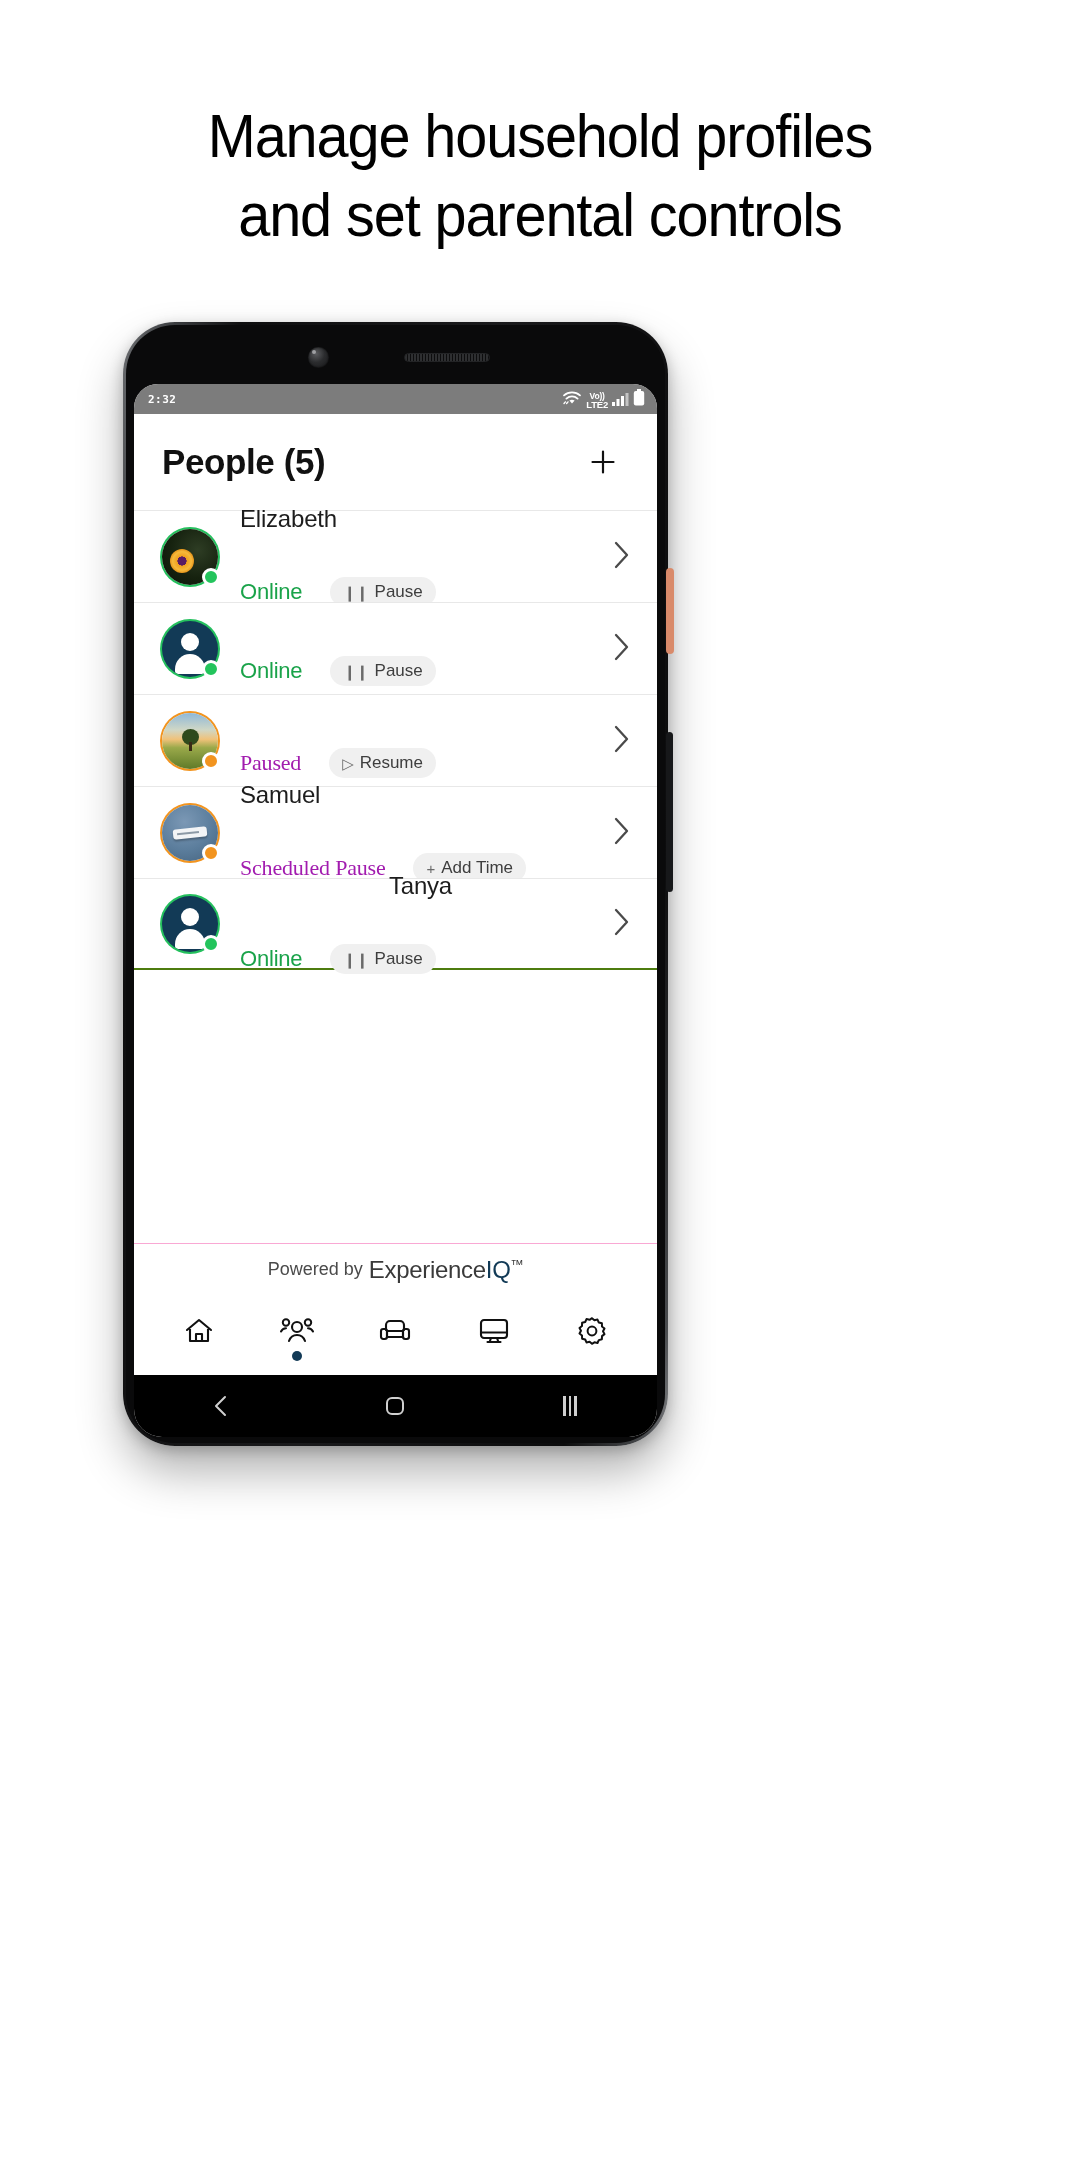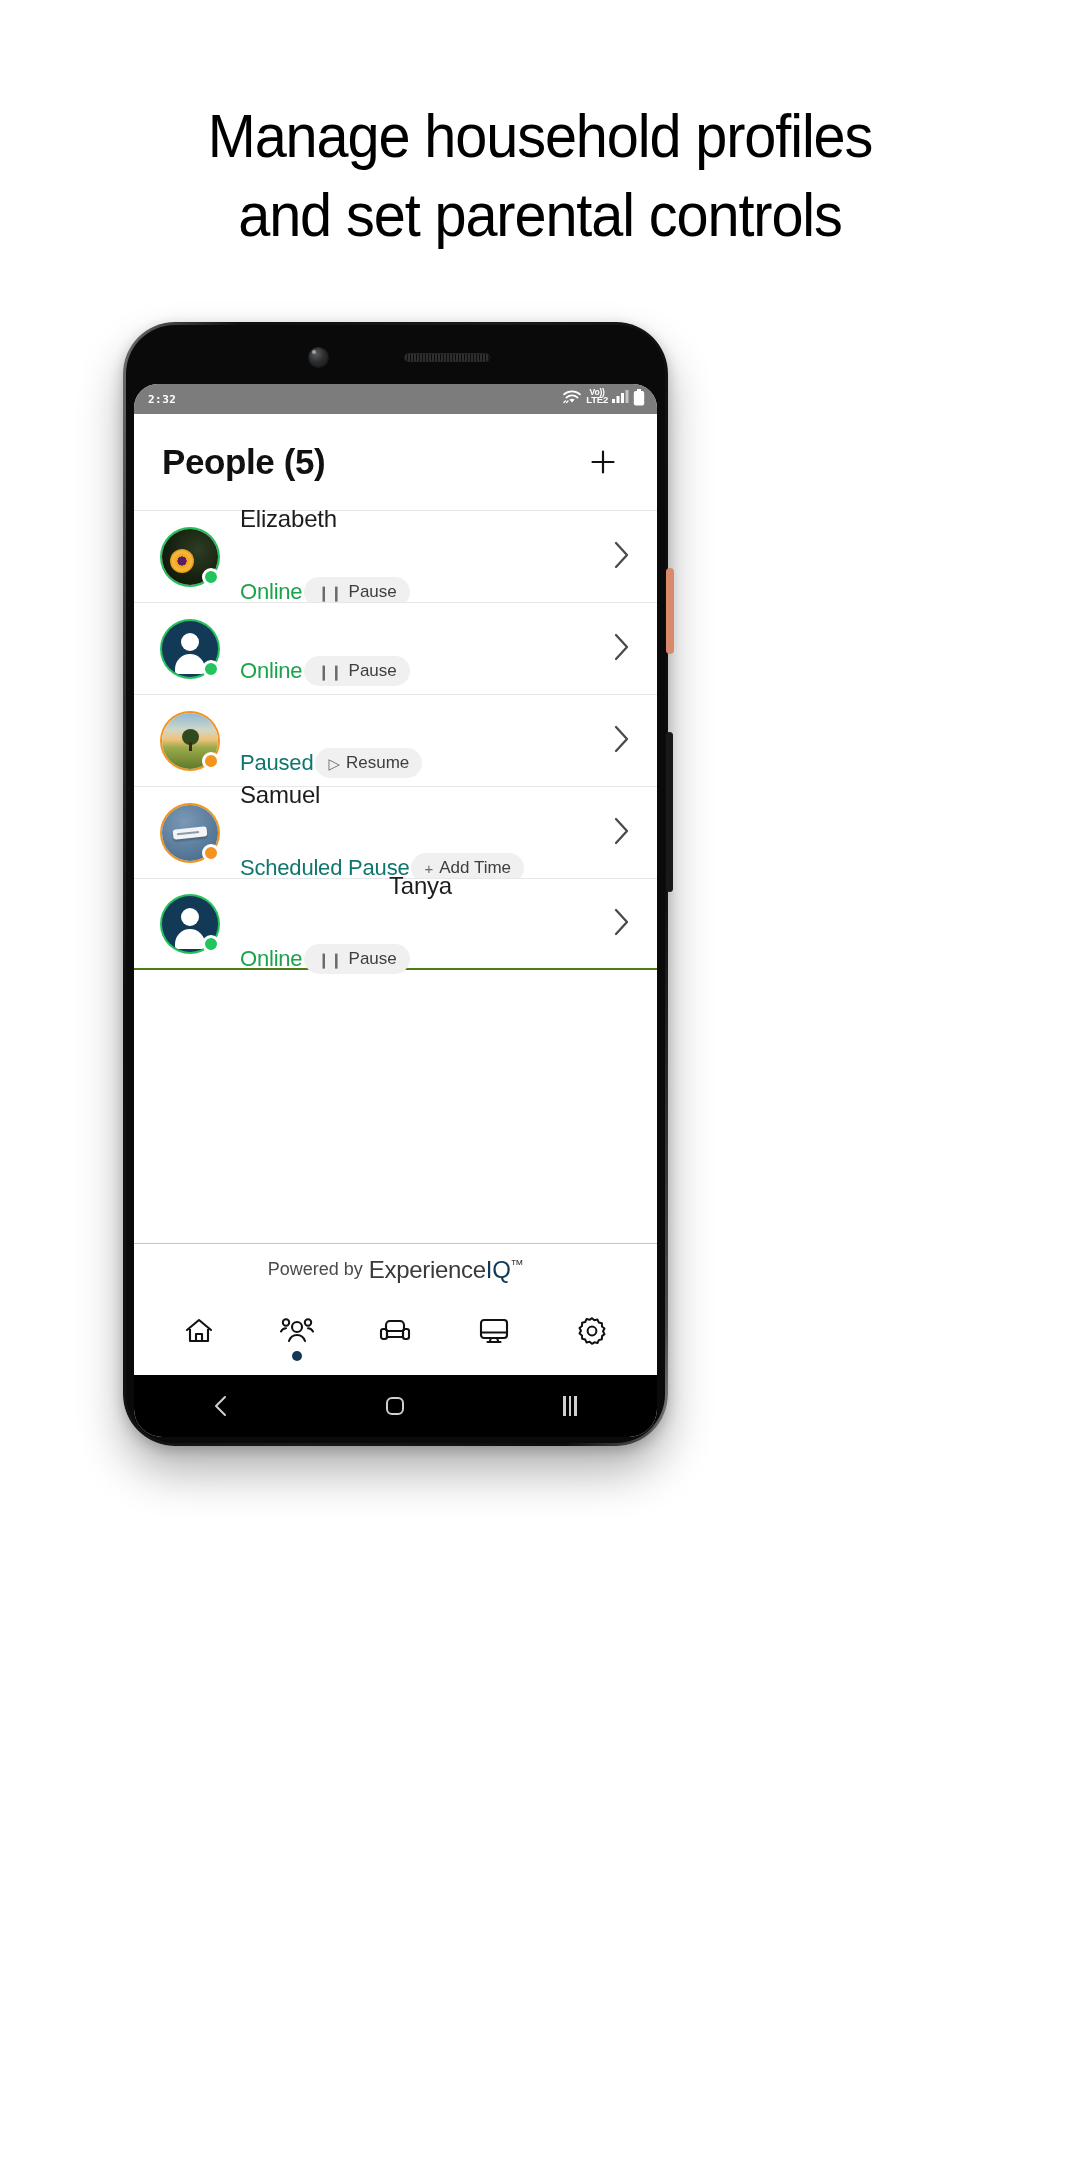--- a/index.html
+++ b/index.html
@@ -93,21 +93,21 @@
     justify-content: space-between;
     padding: 0 12px 0 14px;
     color: #fff;
   }
   .clock {
     font-family: "DejaVu Sans Mono", monospace;
     font-size: 11px; font-weight: bold;
     letter-spacing: 0.5px;
     color: #ffffff;
   }
-  .status-icons { display: flex; align-items: flex-start; gap: 4px; }
+  .status-icons { display: flex; align-items: flex-end; gap: 4px; }
   .volte {
     display: flex; flex-direction: column; align-items: center;
     line-height: 0.92; font-size: 8px; font-weight: bold;
     color: #fff; letter-spacing: -0.2px;
   }
   .volte .t { font-size: 8.5px; }
   .volte .b { font-size: 9.5px; }
 
   
   .app-header {
@@ -193,24 +193,24 @@
     border: 3px solid #fff;
   }
   .p-online { background: #23c45c; }
   .p-paused { background: #f2941f; }
 
   .row-main { flex: 1 1 auto; padding-left: 22px; min-width: 0; }
   .name {
     font-size: 24px; color: #1d1d1d; line-height: 1.1;
     margin-bottom: 7px; letter-spacing: -0.2px;
   }
-  .meta { display: flex; align-items: center; gap: 2px; margin-top: 45px; }
+  .meta { display: flex; align-items: center; gap: 28px; margin-top: 45px; }
   .status { font-size: 22px; letter-spacing: -0.2px; }
   .st-online { color: #1aa34a; }
-  .st-paused { color: #0f766e; }
+  .st-paused { color: #a21caf; font-family: Liberation Serif, serif; }
 
   .chip {
     display: inline-flex; align-items: center; gap: 6px;
     background: #f0f0f0; color: #3e3e3e;
     border-radius: 20px;
     padding: 5px 13px;
     font-size: 17px;
     white-space: nowrap;
   }
   .chip .gl { font-size: 15px; line-height: 1; color: #6a6a6a; }

